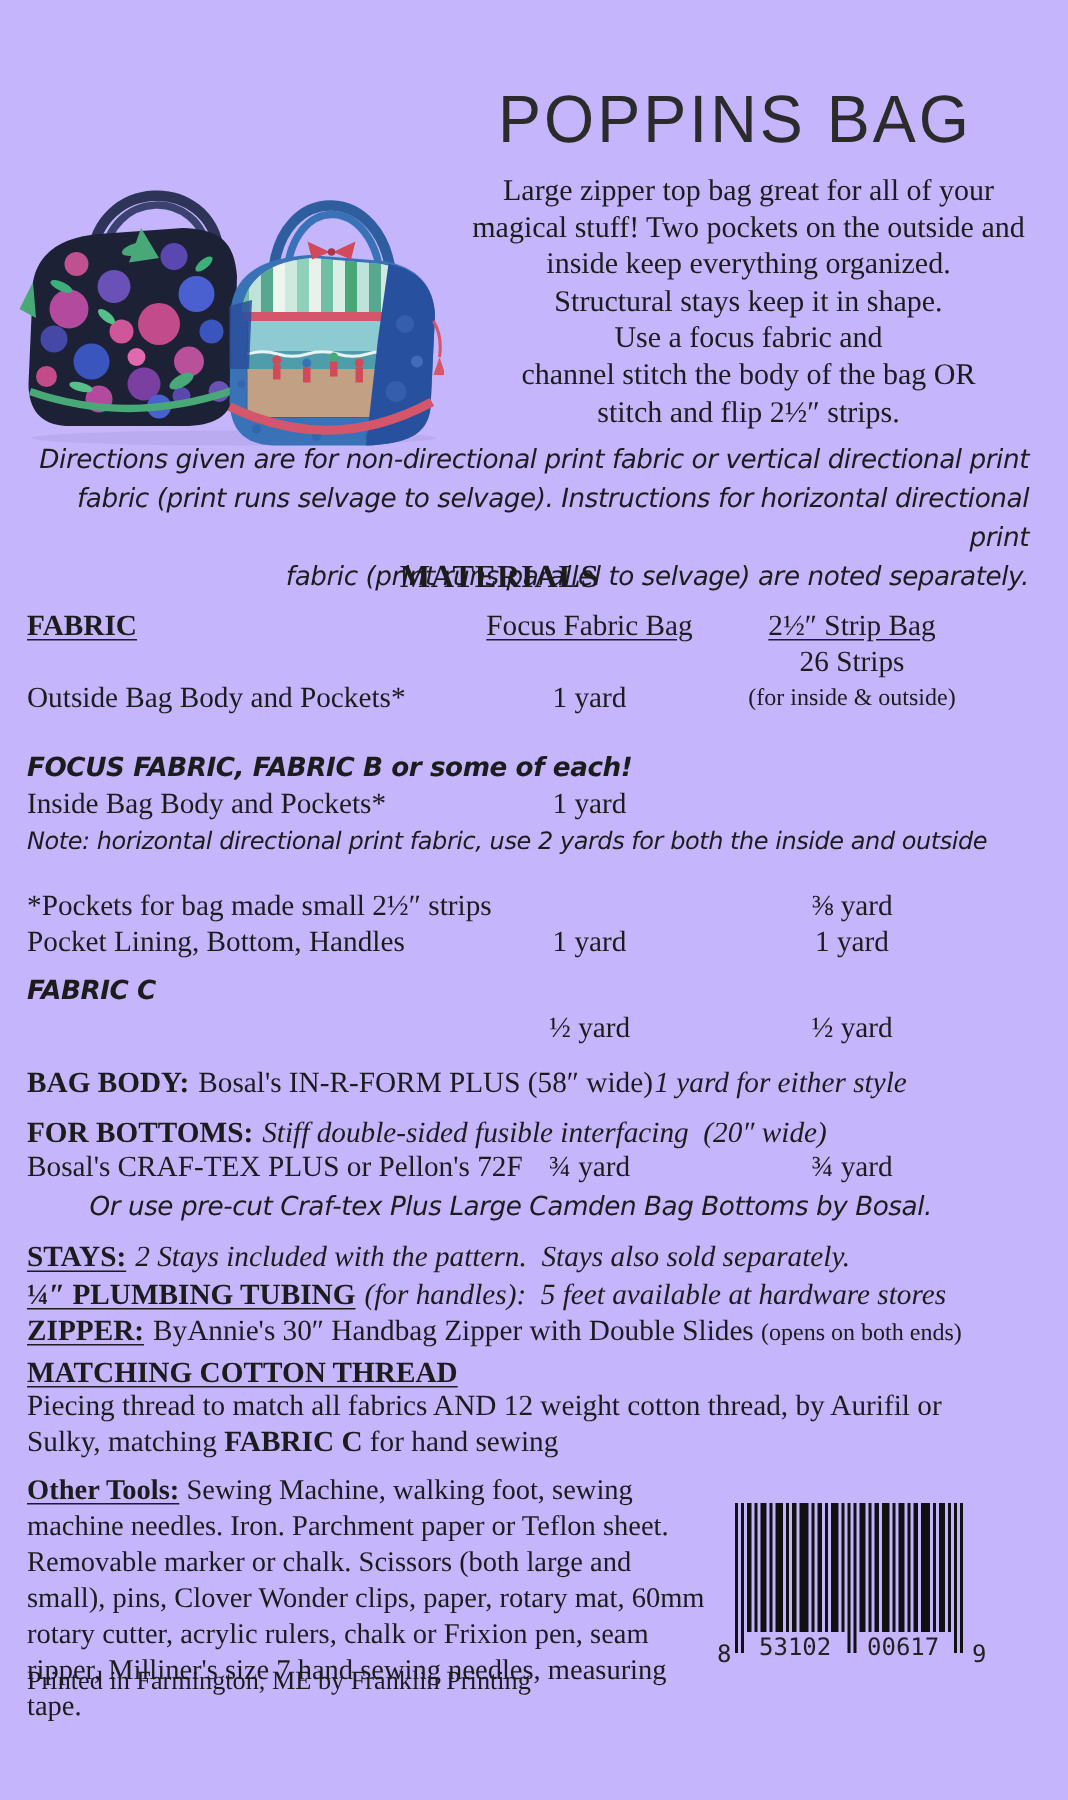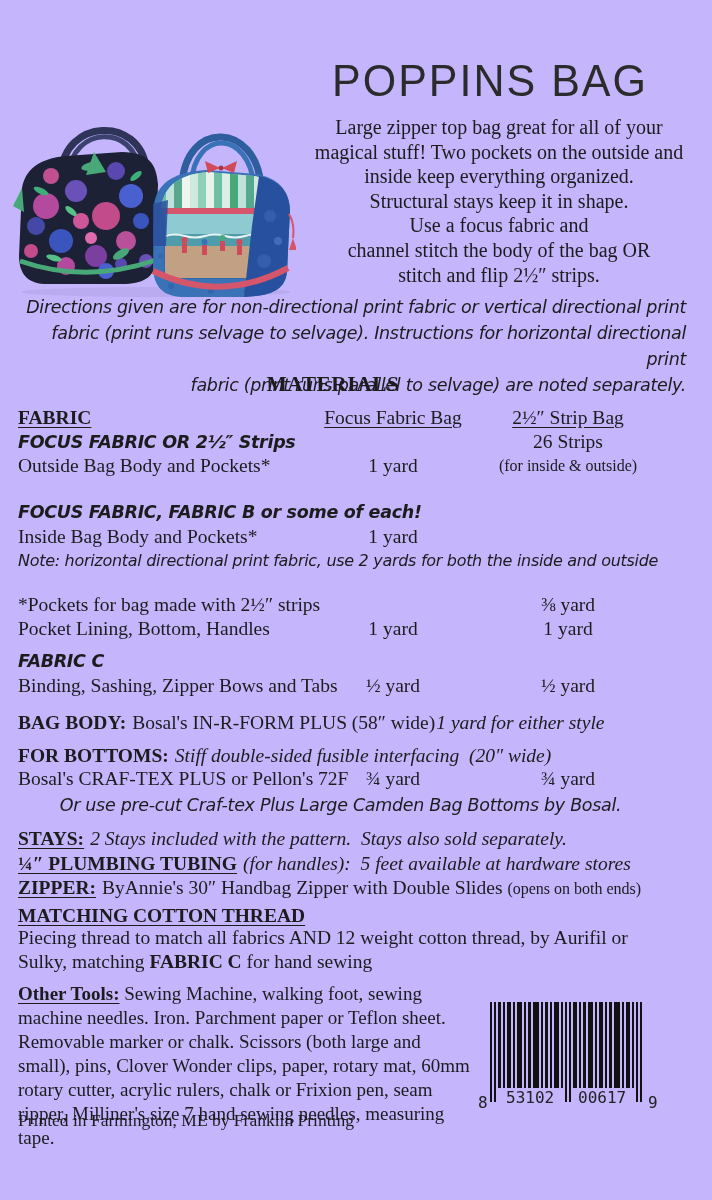--- a/index.html
+++ b/index.html
@@ -173,21 +173,20 @@
 
   <div class="content">
 
     <div class="row" style="top:2px">
       <span class="c1 serif b u">FABRIC</span>
       <span class="c2 serif u">Focus Fabric Bag</span>
       <span class="c3 serif u">2½″ Strip Bag</span>
     </div>
 
     <div class="row" style="top:26px">
-      <span class="c1 comic">FOCUS FABRIC OR 2½″ Strips</span>
       <span class="c3 serif">26 Strips</span>
     </div>
 
     <div class="row" style="top:50px">
       <span class="c1 serif">Outside Bag Body and Pockets*</span>
       <span class="c2 serif">1 yard</span>
       <span class="c3 serif-sm">(for inside &amp; outside)</span>
     </div>
 
     <div class="row" style="top:96px">
@@ -197,36 +196,35 @@
     <div class="row" style="top:121px">
       <span class="c1 serif">Inside Bag Body and Pockets*</span>
       <span class="c2 serif">1 yard</span>
     </div>
 
     <div class="row" style="top:145px">
       <span class="full-note comic-note">Note: horizontal directional print fabric, use 2 yards for both the inside and outside</span>
     </div>
 
     <div class="row" style="top:189px">
-      <span class="c1 serif">*Pockets for bag made with 2½″ strips</span>
+      <span class="c1 serif">*Pockets for bag made small 2½″ strips</span>
       <span class="c3 serif">⅜ yard</span>
     </div>
 
     <div class="row" style="top:213px">
       <span class="c1 serif">Pocket Lining, Bottom, Handles</span>
       <span class="c2 serif">1 yard</span>
       <span class="c3 serif">1 yard</span>
     </div>
 
     <div class="row" style="top:245px">
       <span class="c1 comic">FABRIC C</span>
     </div>
 
     <div class="row" style="top:270px">
-      <span class="c1 serif">Binding, Sashing, Zipper Bows and Tabs</span>
       <span class="c2 serif">½ yard</span>
       <span class="c3 serif">½ yard</span>
     </div>
 
     <div class="row serif" style="top:307px">
       <span class="b lbl">BAG BODY:</span><span>Bosal's IN-R-FORM PLUS (58″ wide)</span><span class="qty-gap">1 yard for either style</span>
     </div>
 
     <div class="row serif" style="top:340px">
       <span class="b lbl">FOR BOTTOMS:</span><span class="prewrap">Stiff double-sided fusible interfacing  (20″ wide)</span>

